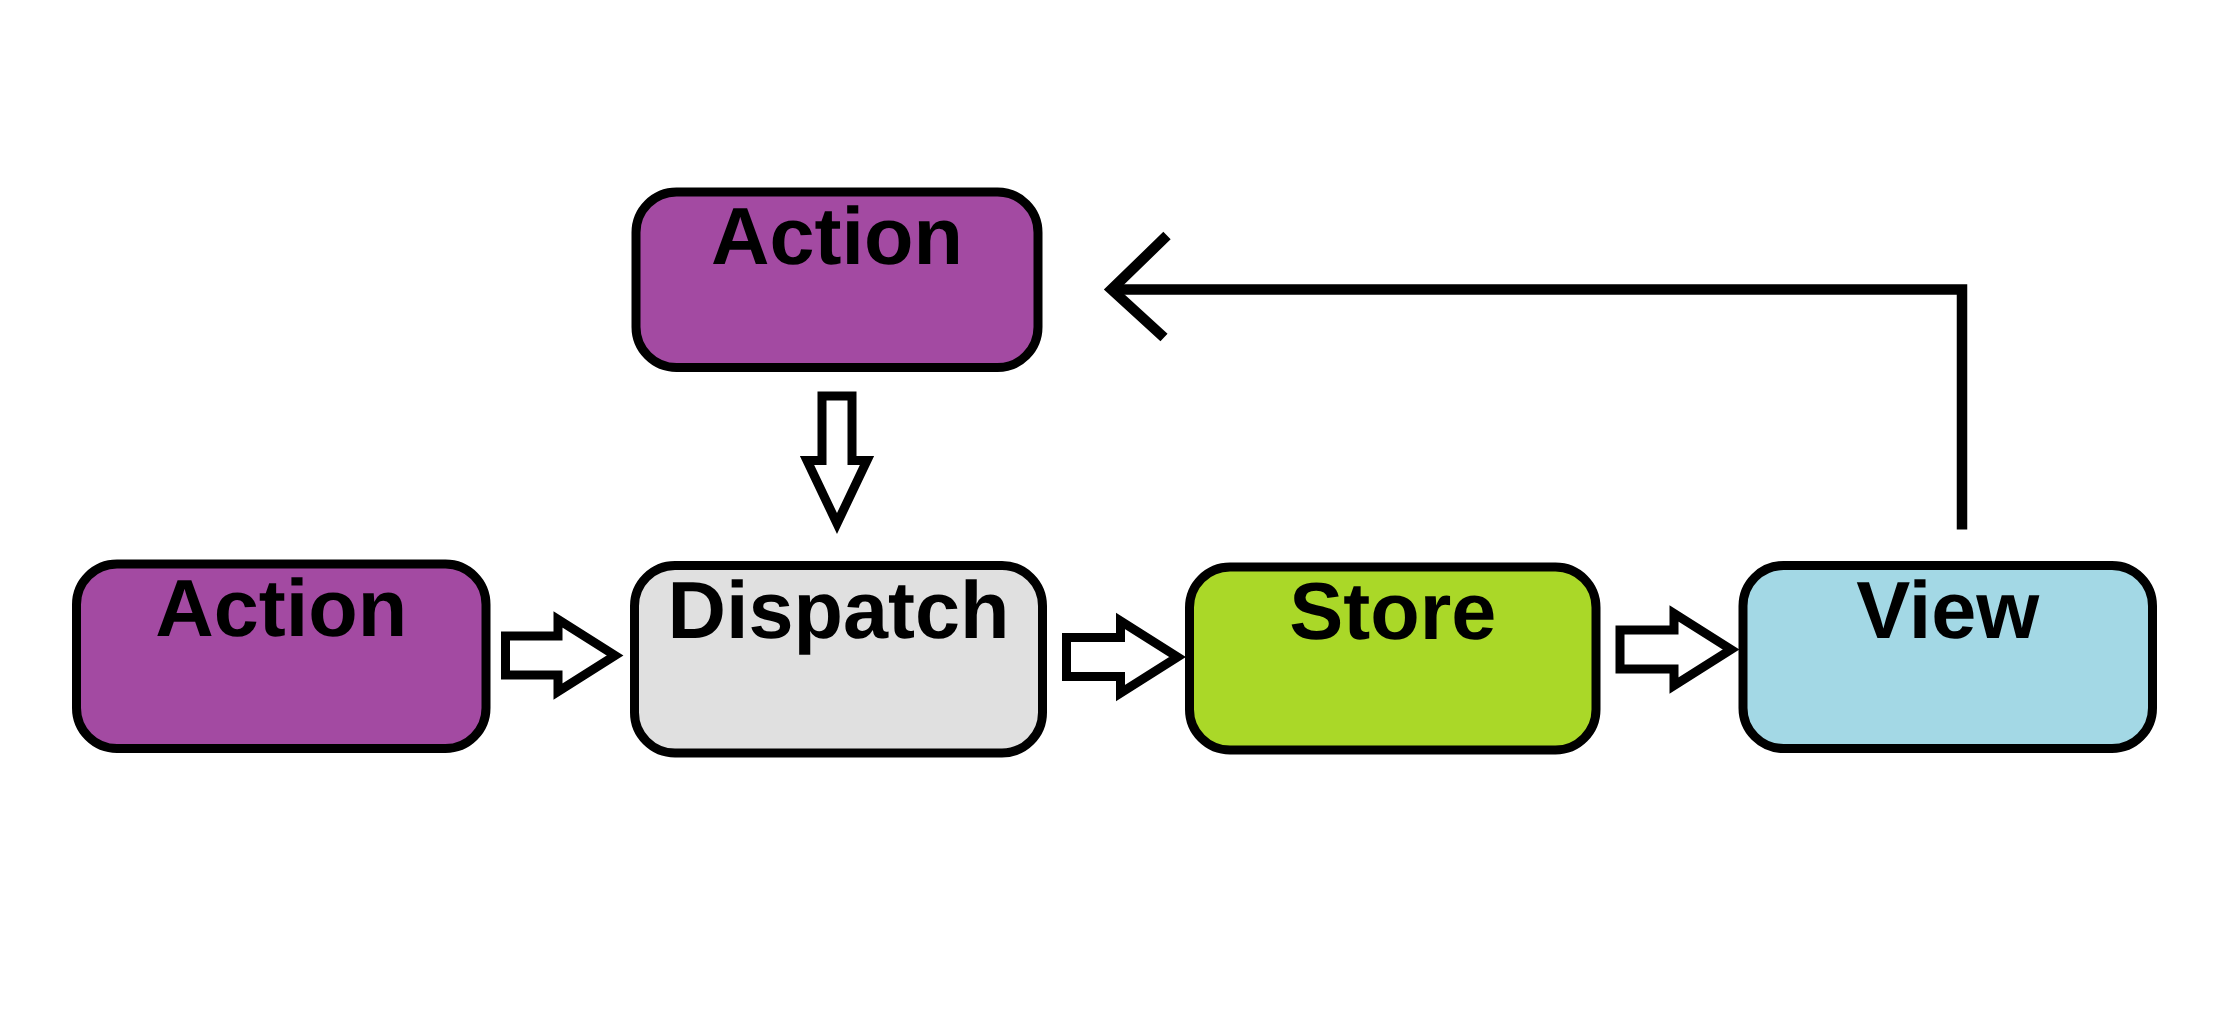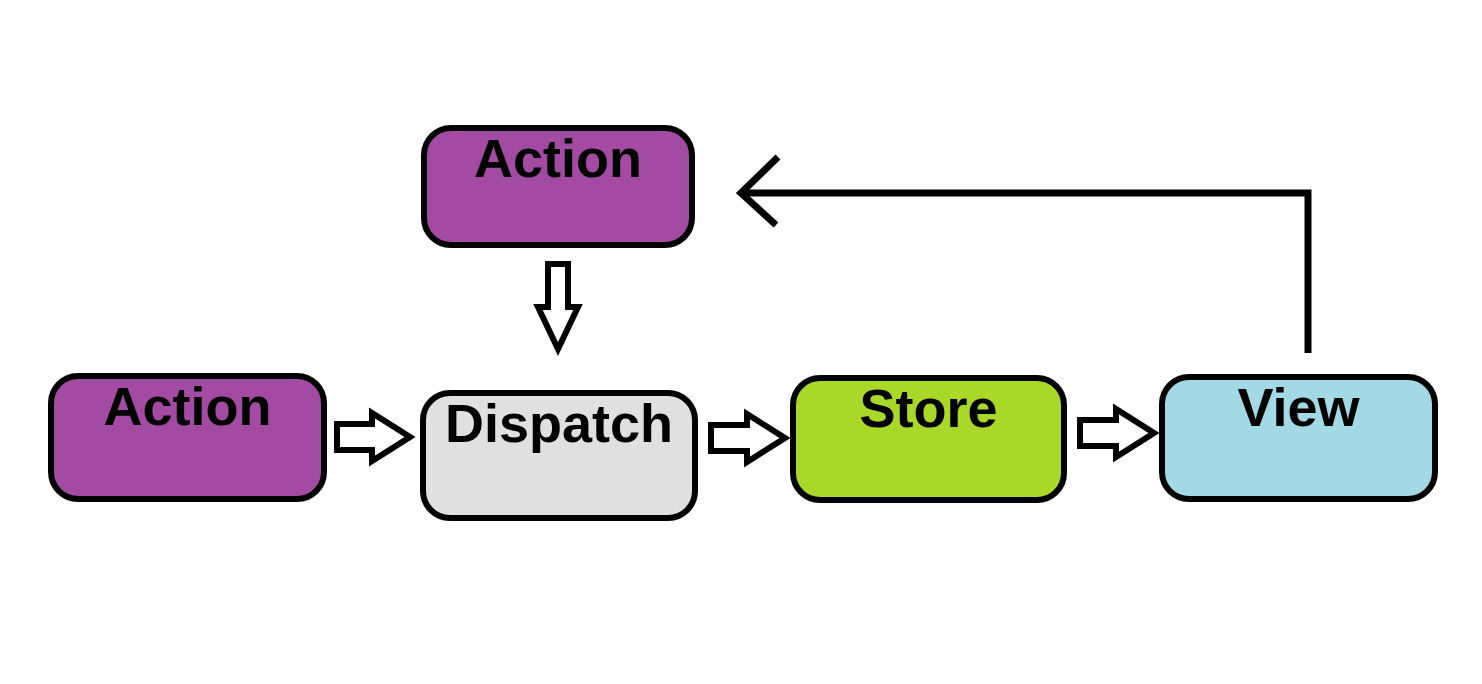--- a/index.html
+++ b/index.html
@@ -66,21 +66,21 @@
   </svg>
 
   <div class="node node-action-top" style="background-color: rgb(163, 74, 162);">
     <span class="label">Action</span>
   </div>
 
   <div class="node node-action-left" style="background-color: rgb(163, 74, 162);">
     <span class="label">Action</span>
   </div>
 
-  <div class="node node-dispatch" style="background-color: rgb(224, 224, 224); margin-top: 16px;">
+  <div class="node node-dispatch" style="background-color: rgb(224, 224, 224);">
     <span class="label">Dispatch</span>
   </div>
 
   <div class="node node-store" style="background-color: rgb(170, 216, 40);">
     <span class="label">Store</span>
   </div>
 
   <div class="node node-view" style="background-color: rgb(163, 216, 229);">
     <span class="label">View</span>
   </div>

